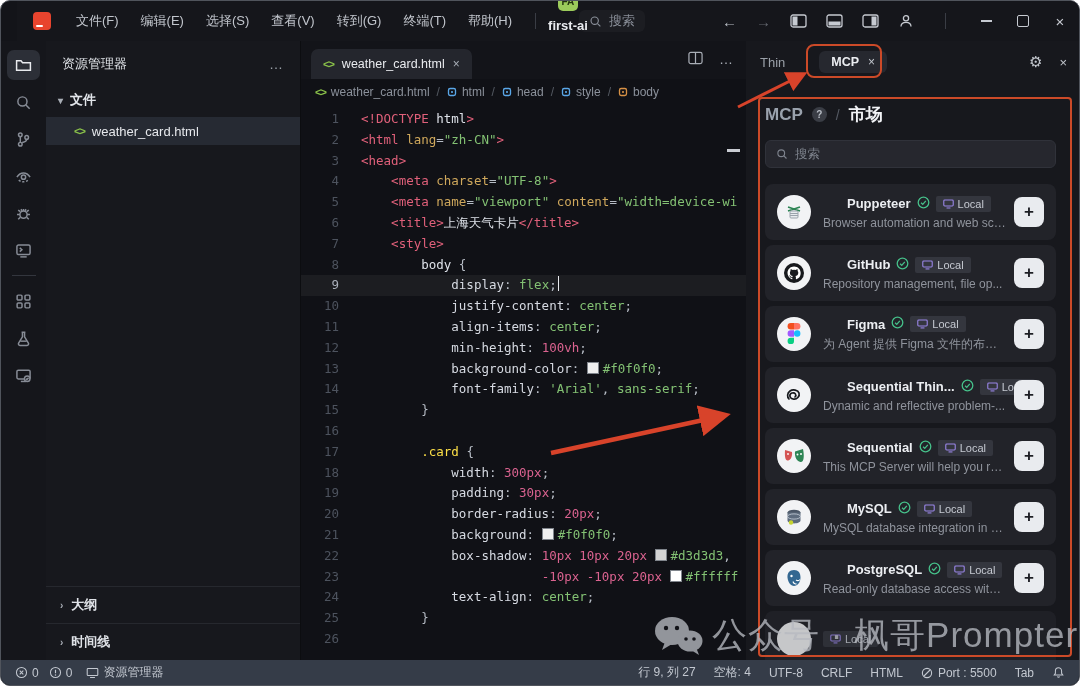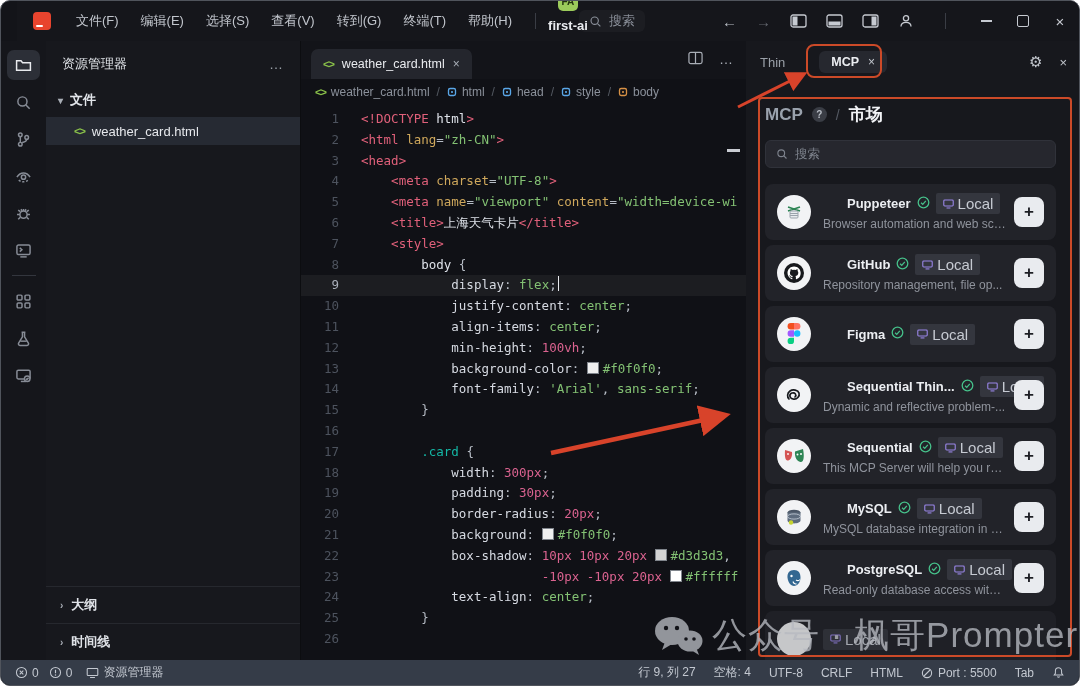--- a/index.html
+++ b/index.html
@@ -55,21 +55,21 @@
   .tab-actions{position:absolute;right:12px;top:10px;display:flex;gap:16px;color:#a9aeb6;}
   .breadcrumb{height:26px;display:flex;align-items:center;gap:7px;padding-left:14px;font-size:12px;color:#8b919b;background:#101116;}
   .bc-sep{color:#565b64;}
   .bc-item{display:flex;align-items:center;gap:5px;}
   .code{position:absolute;left:0;right:0;top:68px;bottom:0;font-family:"DejaVu Sans Mono",monospace;font-size:12.5px;line-height:20.8px;white-space:pre;}
   .cline{display:flex;height:20.8px;}
   .cline.hl{background:rgba(255,255,255,0.05);}
   .lnum{width:38px;text-align:right;padding-right:22px;color:#4d535e;flex:none;}
   .cline.hl .lnum{color:#aab0bb;}
   .tk-tag{color:#e0607a}.tk-attr{color:#cfa85c}.tk-str{color:#83c173}.tk-val{color:#83c173}
-  .tk-num{color:#db6390}.tk-punct{color:#b7bdc6}.tk-plain{color:#dde1e8}.tk-prop{color:#d6dae2}.tk-sel{color:#14b8a6}
+  .tk-num{color:#db6390}.tk-punct{color:#b7bdc6}.tk-plain{color:#dde1e8}.tk-prop{color:#d6dae2}.tk-sel{color:#fde047}
   .swatch{display:inline-block;width:10px;height:10px;border:1px solid #80858c;margin-right:4px;vertical-align:-1px;}
   .caret{display:inline-block;width:1.5px;height:15px;background:#e8eaee;vertical-align:-2px;margin-left:1px;}
   .ruler-mark{position:absolute;right:6px;top:108px;width:13px;height:3px;background:#c9ccd2;}
 
   
   .panel{position:absolute;left:745px;top:40px;bottom:25px;width:335px;background:#17181d;box-sizing:border-box;overflow:hidden;}
   .panel-tabs{height:42px;display:flex;align-items:center;padding:0 14px;position:relative;color:#9aa0a8;font-size:13px;}
   .ptab-trae{margin-right:34px;}
   .ptab-mcp{display:flex;align-items:center;gap:9px;background:#26282f;border-radius:6px;padding:4px 12px;color:#eceef2;font-weight:bold;font-size:12.5px;}
   .ptab-mcp .tclose{color:#c2c6cd;font-weight:normal;font-size:12px;}
@@ -80,21 +80,21 @@
   .q-circle{width:15px;height:15px;border-radius:50%;background:#3a3d45;color:#b9bec6;font-size:10px;display:flex;align-items:center;justify-content:center;font-weight:bold;}
   .mcp-sep{color:#565b64;font-size:14px;}
   .mcp-h2{font-size:17px;font-weight:bold;color:#f2f3f6;}
   .mcp-search{margin:14px 25px 0 19px;height:28px;border-radius:6px;background:#26272e;border:1px solid #30323a;display:flex;align-items:center;gap:7px;padding:0 10px;color:#7e838d;font-size:12.5px;box-sizing:border-box;}
   .mcp-list{margin:16px 25px 0 19px;}
   .mcp-card{background:#222329;border-radius:8px;height:56px;margin-bottom:5px;display:flex;align-items:center;padding:0 12px;box-sizing:border-box;}
   .mcp-ic{width:34px;height:34px;border-radius:50%;background:#f2f3f5;flex:none;display:flex;align-items:center;justify-content:center;margin-right:12px;overflow:hidden;}
   .mcp-mid{flex:1;min-width:0;}
   .mcp-row1{display:flex;align-items:center;gap:6px;}
   .mcp-name{font-size:13px;font-weight:bold;color:#eceef2;white-space:nowrap;padding-left:24px;}
-  .badge{display:inline-flex;align-items:center;gap:4px;background:#34363e;border-radius:2px;padding:2px 7px;font-size:15px;color:#c6cad2;}
+  .badge{display:inline-flex;align-items:center;gap:4px;background:#34363e;border-radius:2px;padding:2px 7px;font-size:11px;color:#c6cad2;}
   .mcp-desc{font-size:12px;color:#8f939c;margin-top:3px;white-space:nowrap;overflow:hidden;text-overflow:ellipsis;max-width:190px;}
   .addbtn{width:30px;height:30px;border-radius:8px;background:#e9ebef;color:#1d1e24;font-size:17px;font-weight:bold;display:flex;align-items:center;justify-content:center;flex:none;margin-left:8px;}
 
   
   .statusbar{position:absolute;left:0;right:0;bottom:0;height:25px;background:#353c48;color:#c3c8d0;font-size:12px;display:flex;align-items:center;padding:0 14px;box-sizing:border-box;}
   .sb-left{display:flex;align-items:center;gap:14px;}
   .sb-grp{display:flex;align-items:center;gap:4px;}
   .sb-right{margin-left:auto;display:flex;align-items:center;gap:18px;}
   .sb-seg{display:flex;align-items:center;gap:5px;white-space:nowrap;}
 
@@ -410,20 +410,21 @@
                   <path d="M4.4 7.2l1.8 1.8 3.3-3.8" stroke="#46c08a" fill="none" stroke-width="1.4"></path>
                 </svg></span>
               <span class="badge">
                 <svg width="11" height="10" viewBox="0 0 14 12">
                   <rect x="1" y="1" width="12" height="7.5" rx="1.2" stroke="#9a86e8" fill="none" stroke-width="1.4"></rect>
                   <line x1="4.5" y1="11" x2="9.5" y2="11" stroke="#9a86e8" stroke-width="1.4"></line>
                 </svg>
                 <span>Local</span>
               </span>
             </div>
+            <div class="mcp-desc">为 Agent 提供 Figma 文件的布局...</div>
           </div>
           <div class="addbtn">+</div>
         </div>
         <div class="mcp-card">
           <div class="mcp-ic">
             <svg width="20" height="20" viewBox="0 0 20 20">
               <path d="M5 14c-2-2-2-6 1-8s8-1 9 2-2 7-6 6-4-5-1-6 5 2 3 4" stroke="#17191d" stroke-width="1.7" fill="none" stroke-linecap="round"></path>
             </svg>
           </div>
           <div class="mcp-mid">

